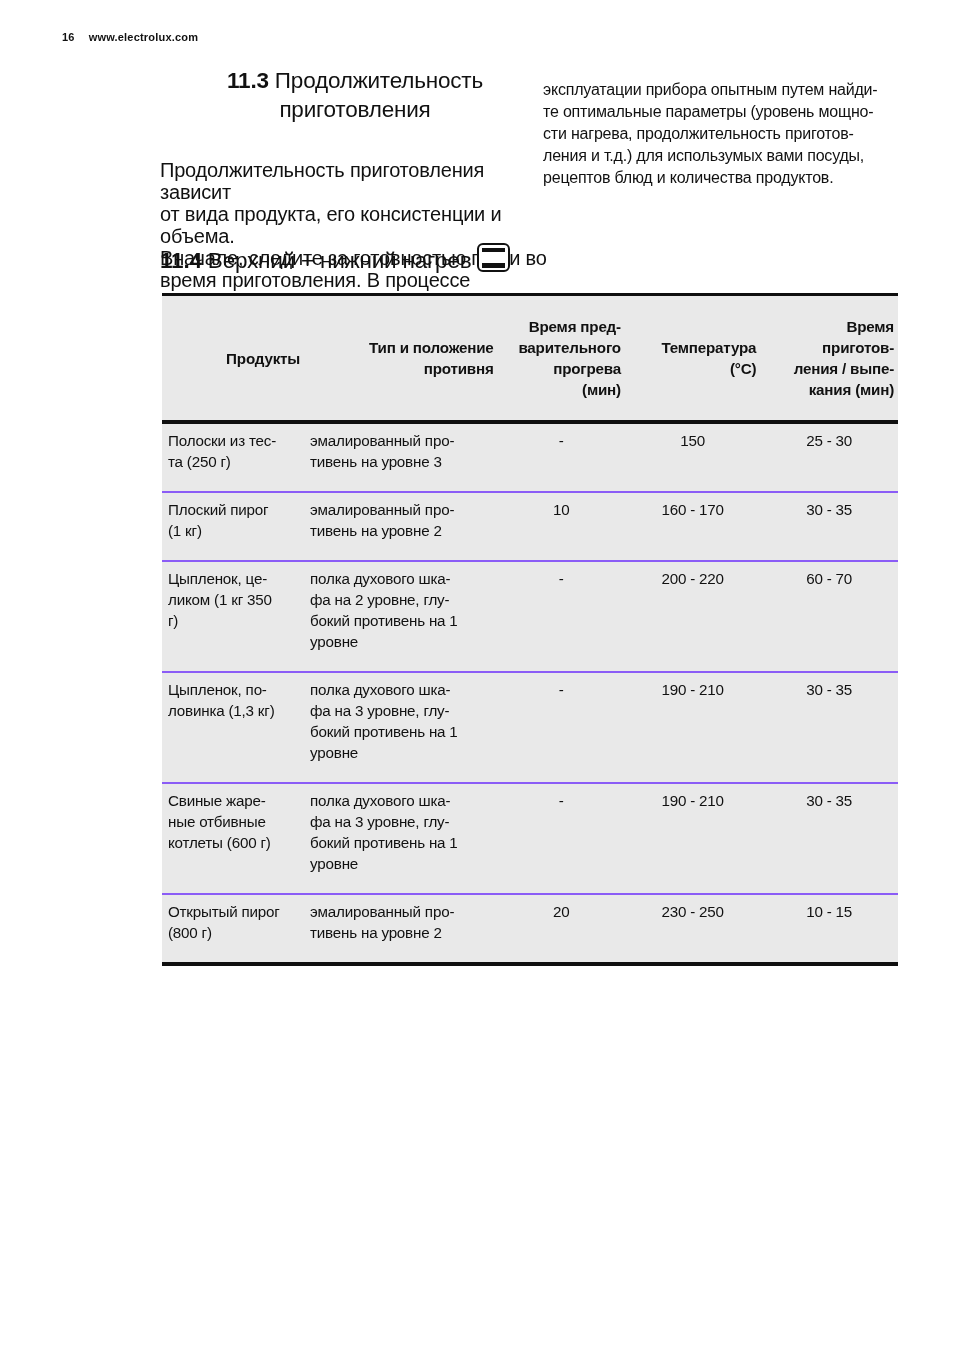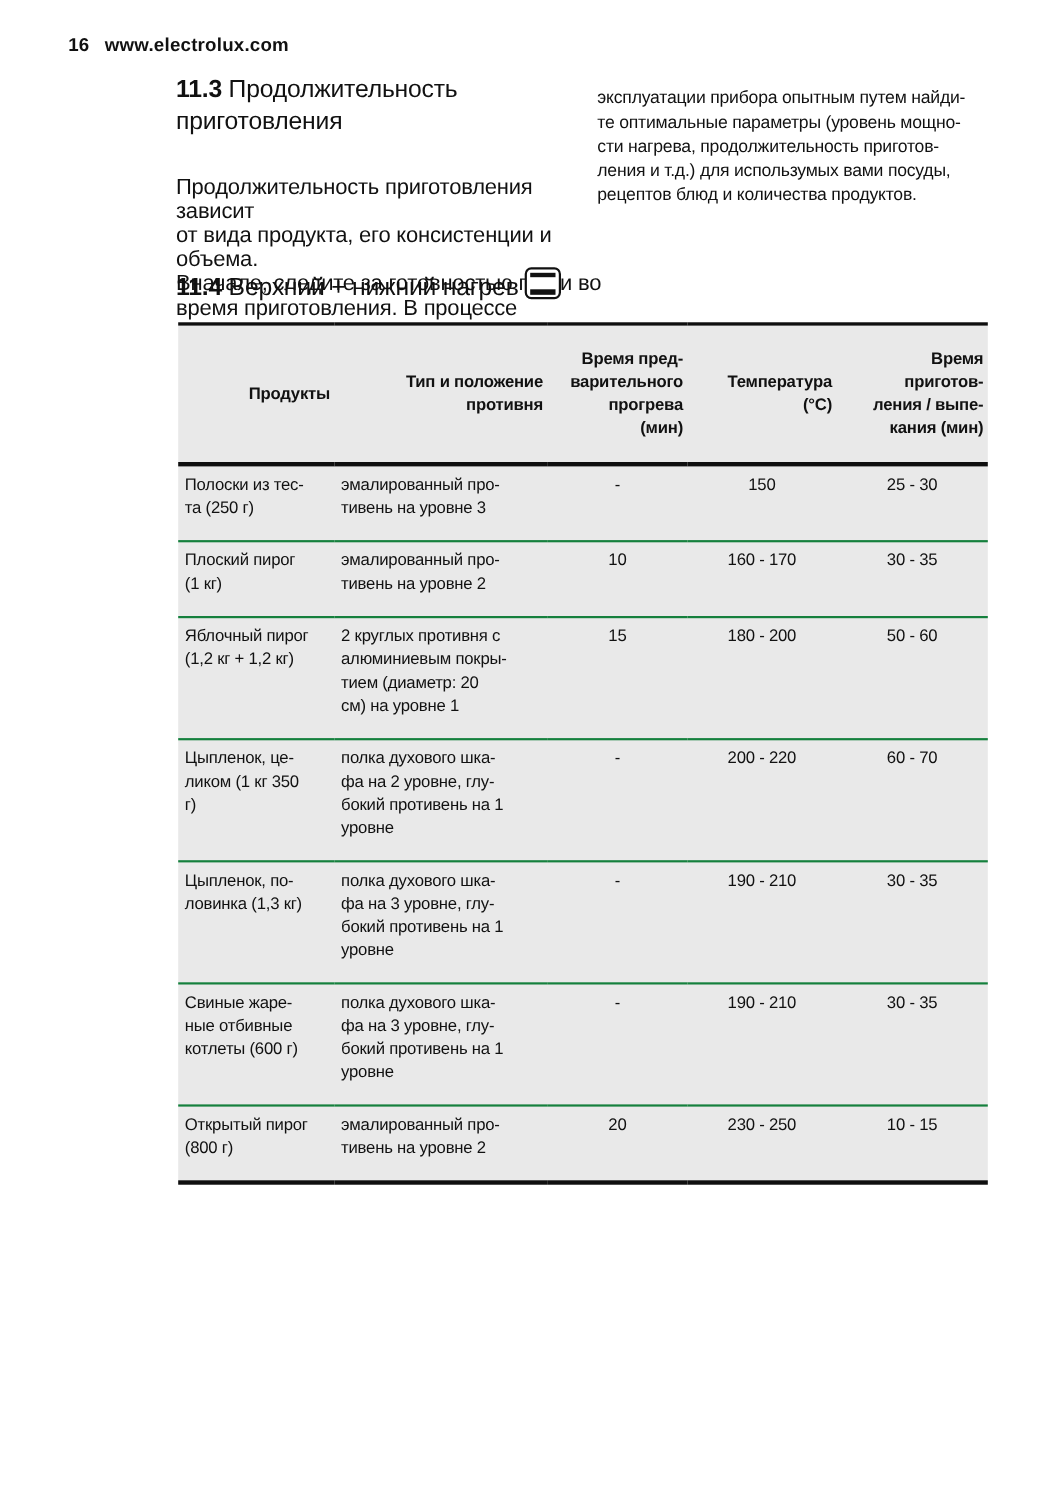--- a/index.html
+++ b/index.html
@@ -8,34 +8,34 @@
     background:#ffffff;
     color:#111;
     font-family:"Liberation Sans", sans-serif;
     position:relative;
     overflow:hidden;
   }
 
   
   .page-header {
     position:absolute; left:62px; top:31px;
-    font-size:17px; font-weight:bold; letter-spacing:0.2px;
+    font-size:11px; font-weight:bold; letter-spacing:0.2px;
   }
   .page-header .site { margin-left:14px; }
 
   
   h2.sec {
     margin:0; font-weight:normal;
     font-size:22.5px; line-height:29px;
     letter-spacing:-0.2px;
   }
   h2.sec b { font-weight:bold; }
   .pre { white-space:pre-line; }
 
-  .sec-a   { position:absolute; left:160px; top:66px;  width:390px; }
+  .sec-a   { position:absolute; left:160px; top:66px;  width:390px;text-align:center; }
   .para-left {
     position:absolute; left:160px; top:139px; width:390px;
     font-size:20px; line-height:22px; letter-spacing:-0.2px;
     white-space:pre-line;
   }
   .para-right {
     position:absolute; left:543px; top:63px; width:390px;
     font-size:16px; line-height:22px; letter-spacing:-0.2px;
     white-space:pre-line;
   }
@@ -67,21 +67,21 @@
   .oven-table th {
     font-weight:bold; text-align:right; vertical-align:middle;
     padding:20px 4px;
     border-bottom:4px solid #0f0f0f;
     white-space:pre-line;
   }
   .oven-table td {
     vertical-align:top; padding:6px 6px 19px 6px;
     white-space:pre-line;
   }
-  .oven-table tbody td { border-top:2px solid #15803d; }
+  .oven-table tbody td { border-top:2px solid #8b5cf6; }
   .oven-table tbody tr:first-child td { border-top:none; }
   td.c-left  { text-align:left; }
   td.c-mid   { text-align:center; }
   .oven-table sup {
     font-size:11px; line-height:0;
     position:relative; top:1px; vertical-align:super;
   }
 </style>
 </head>
 <body>
@@ -151,31 +151,20 @@
         <tr>
           <td class="c-left">Плоский пирог
 (1 кг)</td>
           <td class="c-left">эмалированный про-
 тивень на уровне 2</td>
           <td class="c-mid">10</td>
           <td class="c-mid">160 - 170</td>
           <td class="c-mid"><span>30 - 35</span><sup></sup></td>
         </tr>
         <tr>
-          <td class="c-left">Яблочный пирог
-(1,2 кг + 1,2 кг)</td>
-          <td class="c-left">2 круглых противня с
-алюминиевым покры-
-тием (диаметр: 20
-см) на уровне 1</td>
-          <td class="c-mid">15</td>
-          <td class="c-mid">180 - 200</td>
-          <td class="c-mid"><span>50 - 60</span><sup></sup></td>
-        </tr>
-        <tr>
           <td class="c-left">Цыпленок, це-
 ликом (1 кг 350
 г)</td>
           <td class="c-left">полка духового шка-
 фа на 2 уровне, глу-
 бокий противень на 1
 уровне</td>
           <td class="c-mid">-</td>
           <td class="c-mid">200 - 220</td>
           <td class="c-mid"><span>60 - 70</span><sup></sup></td>

